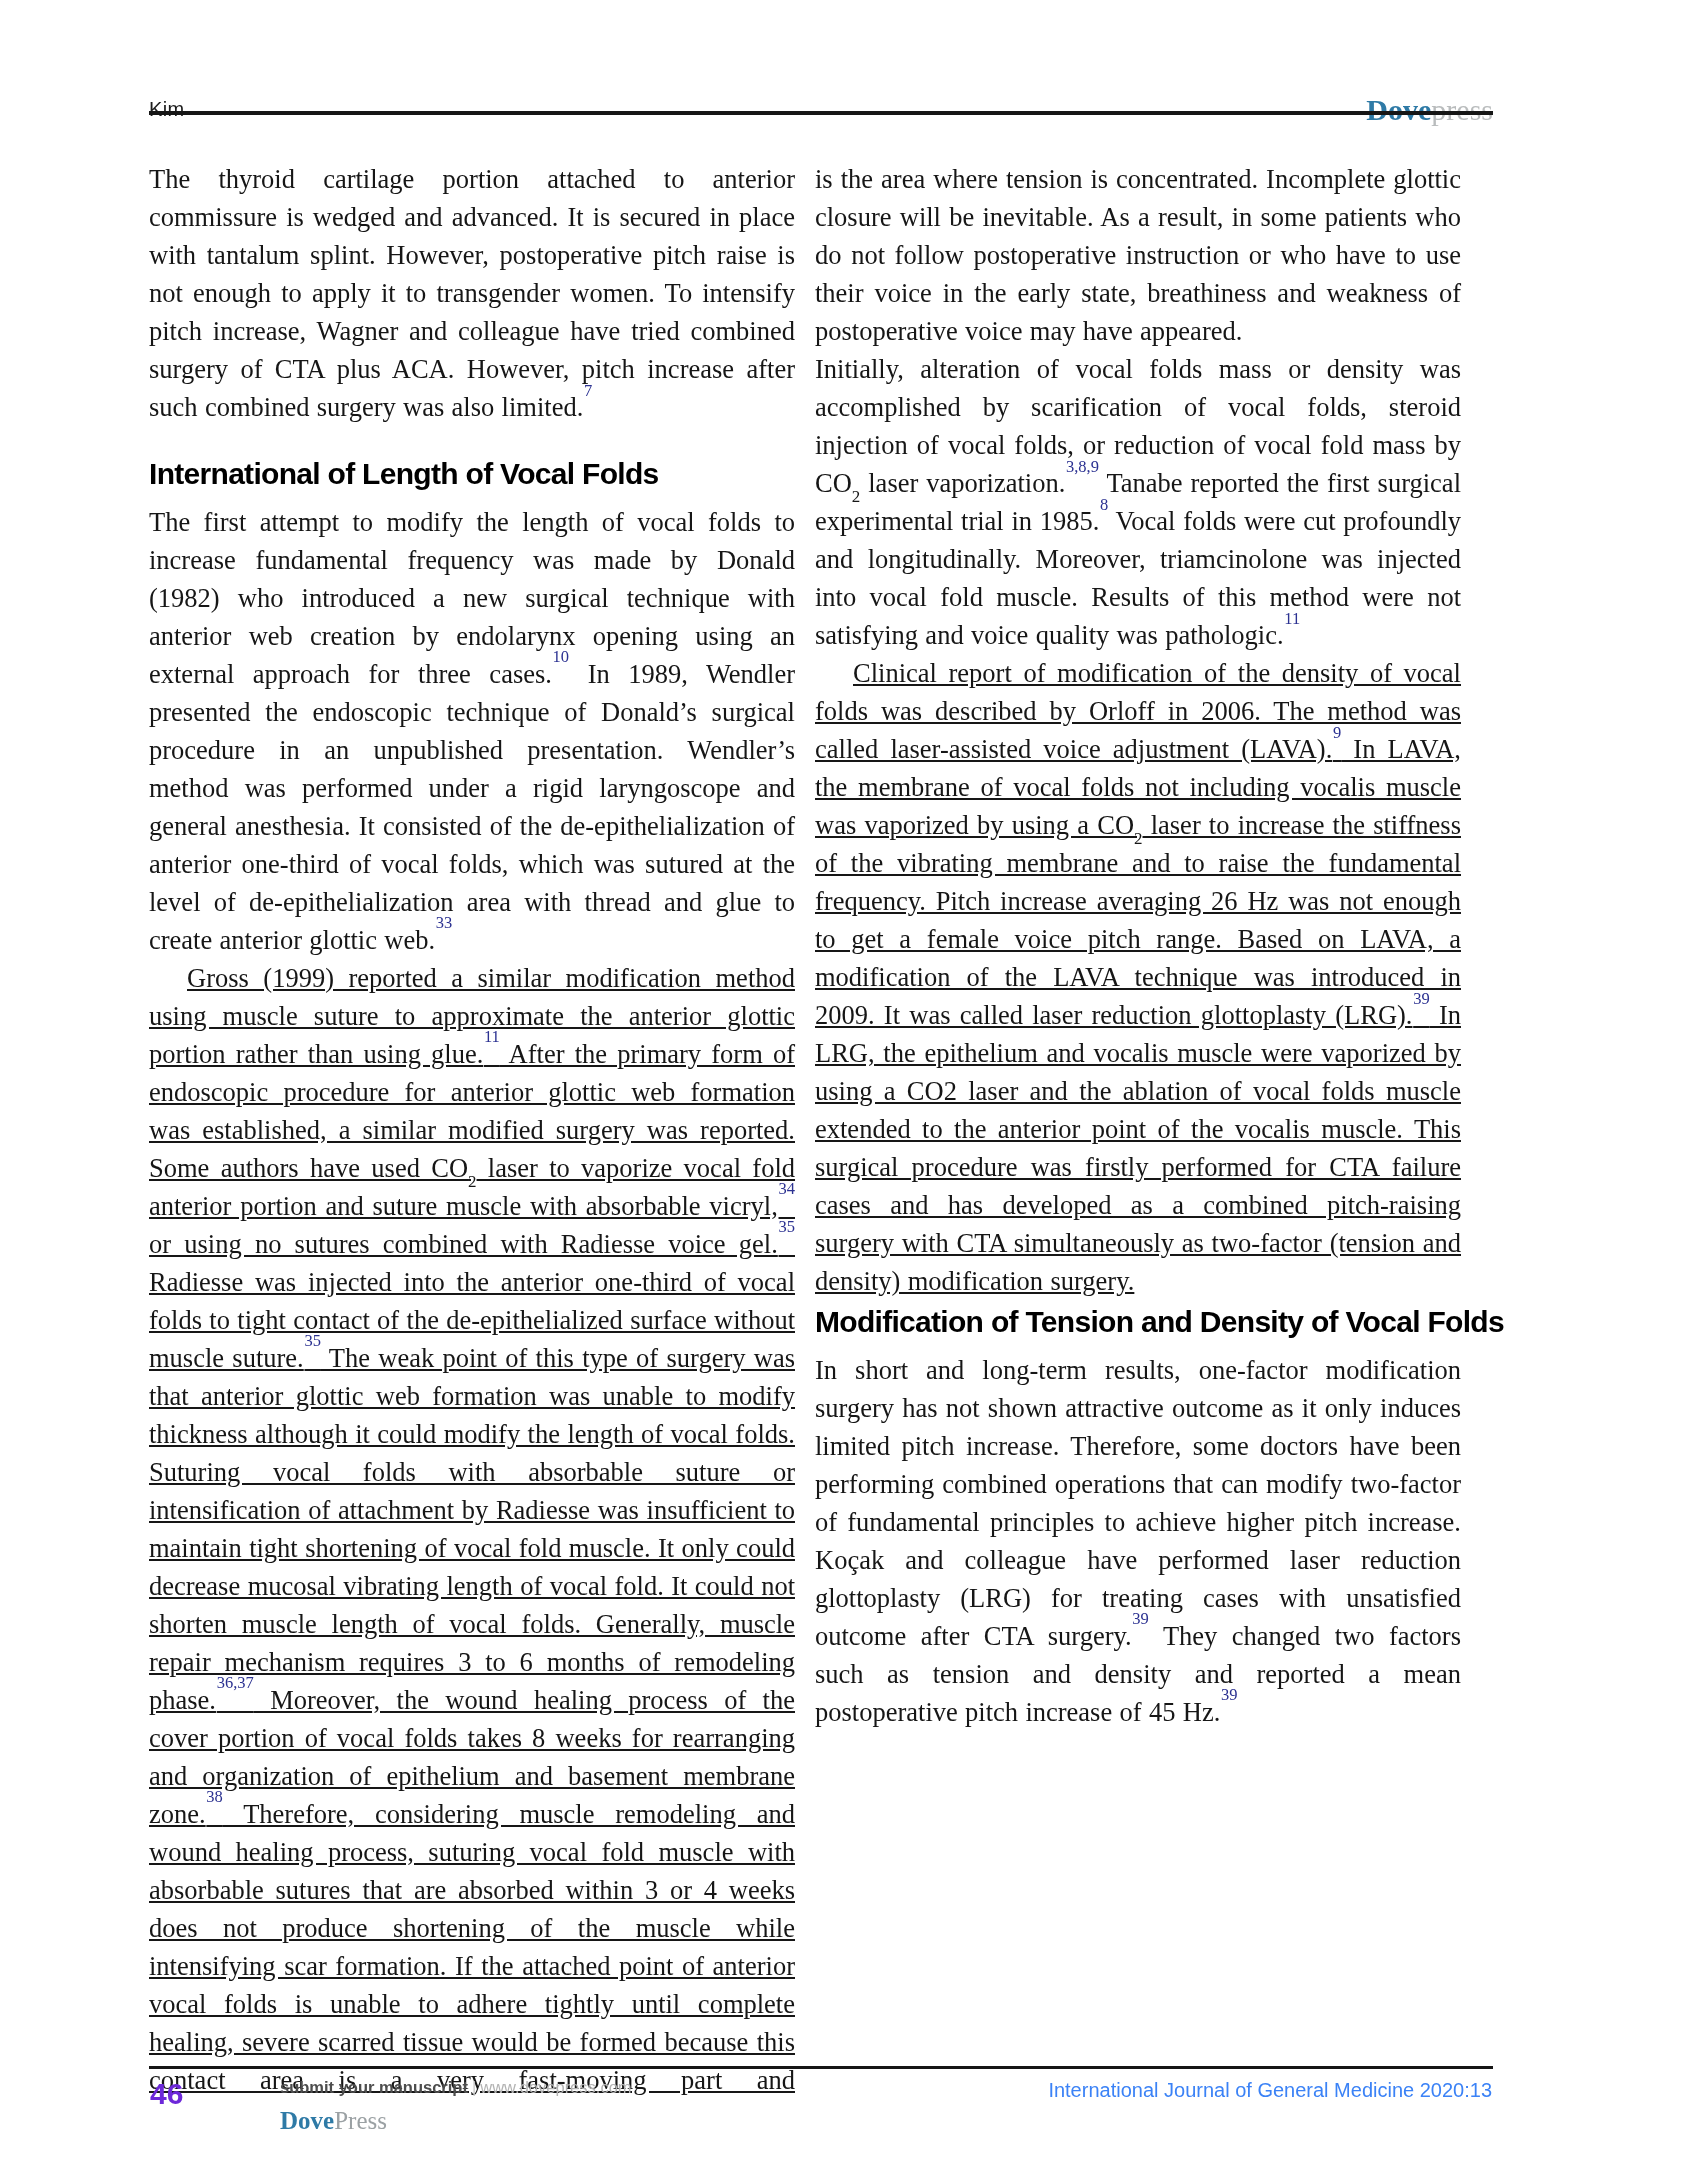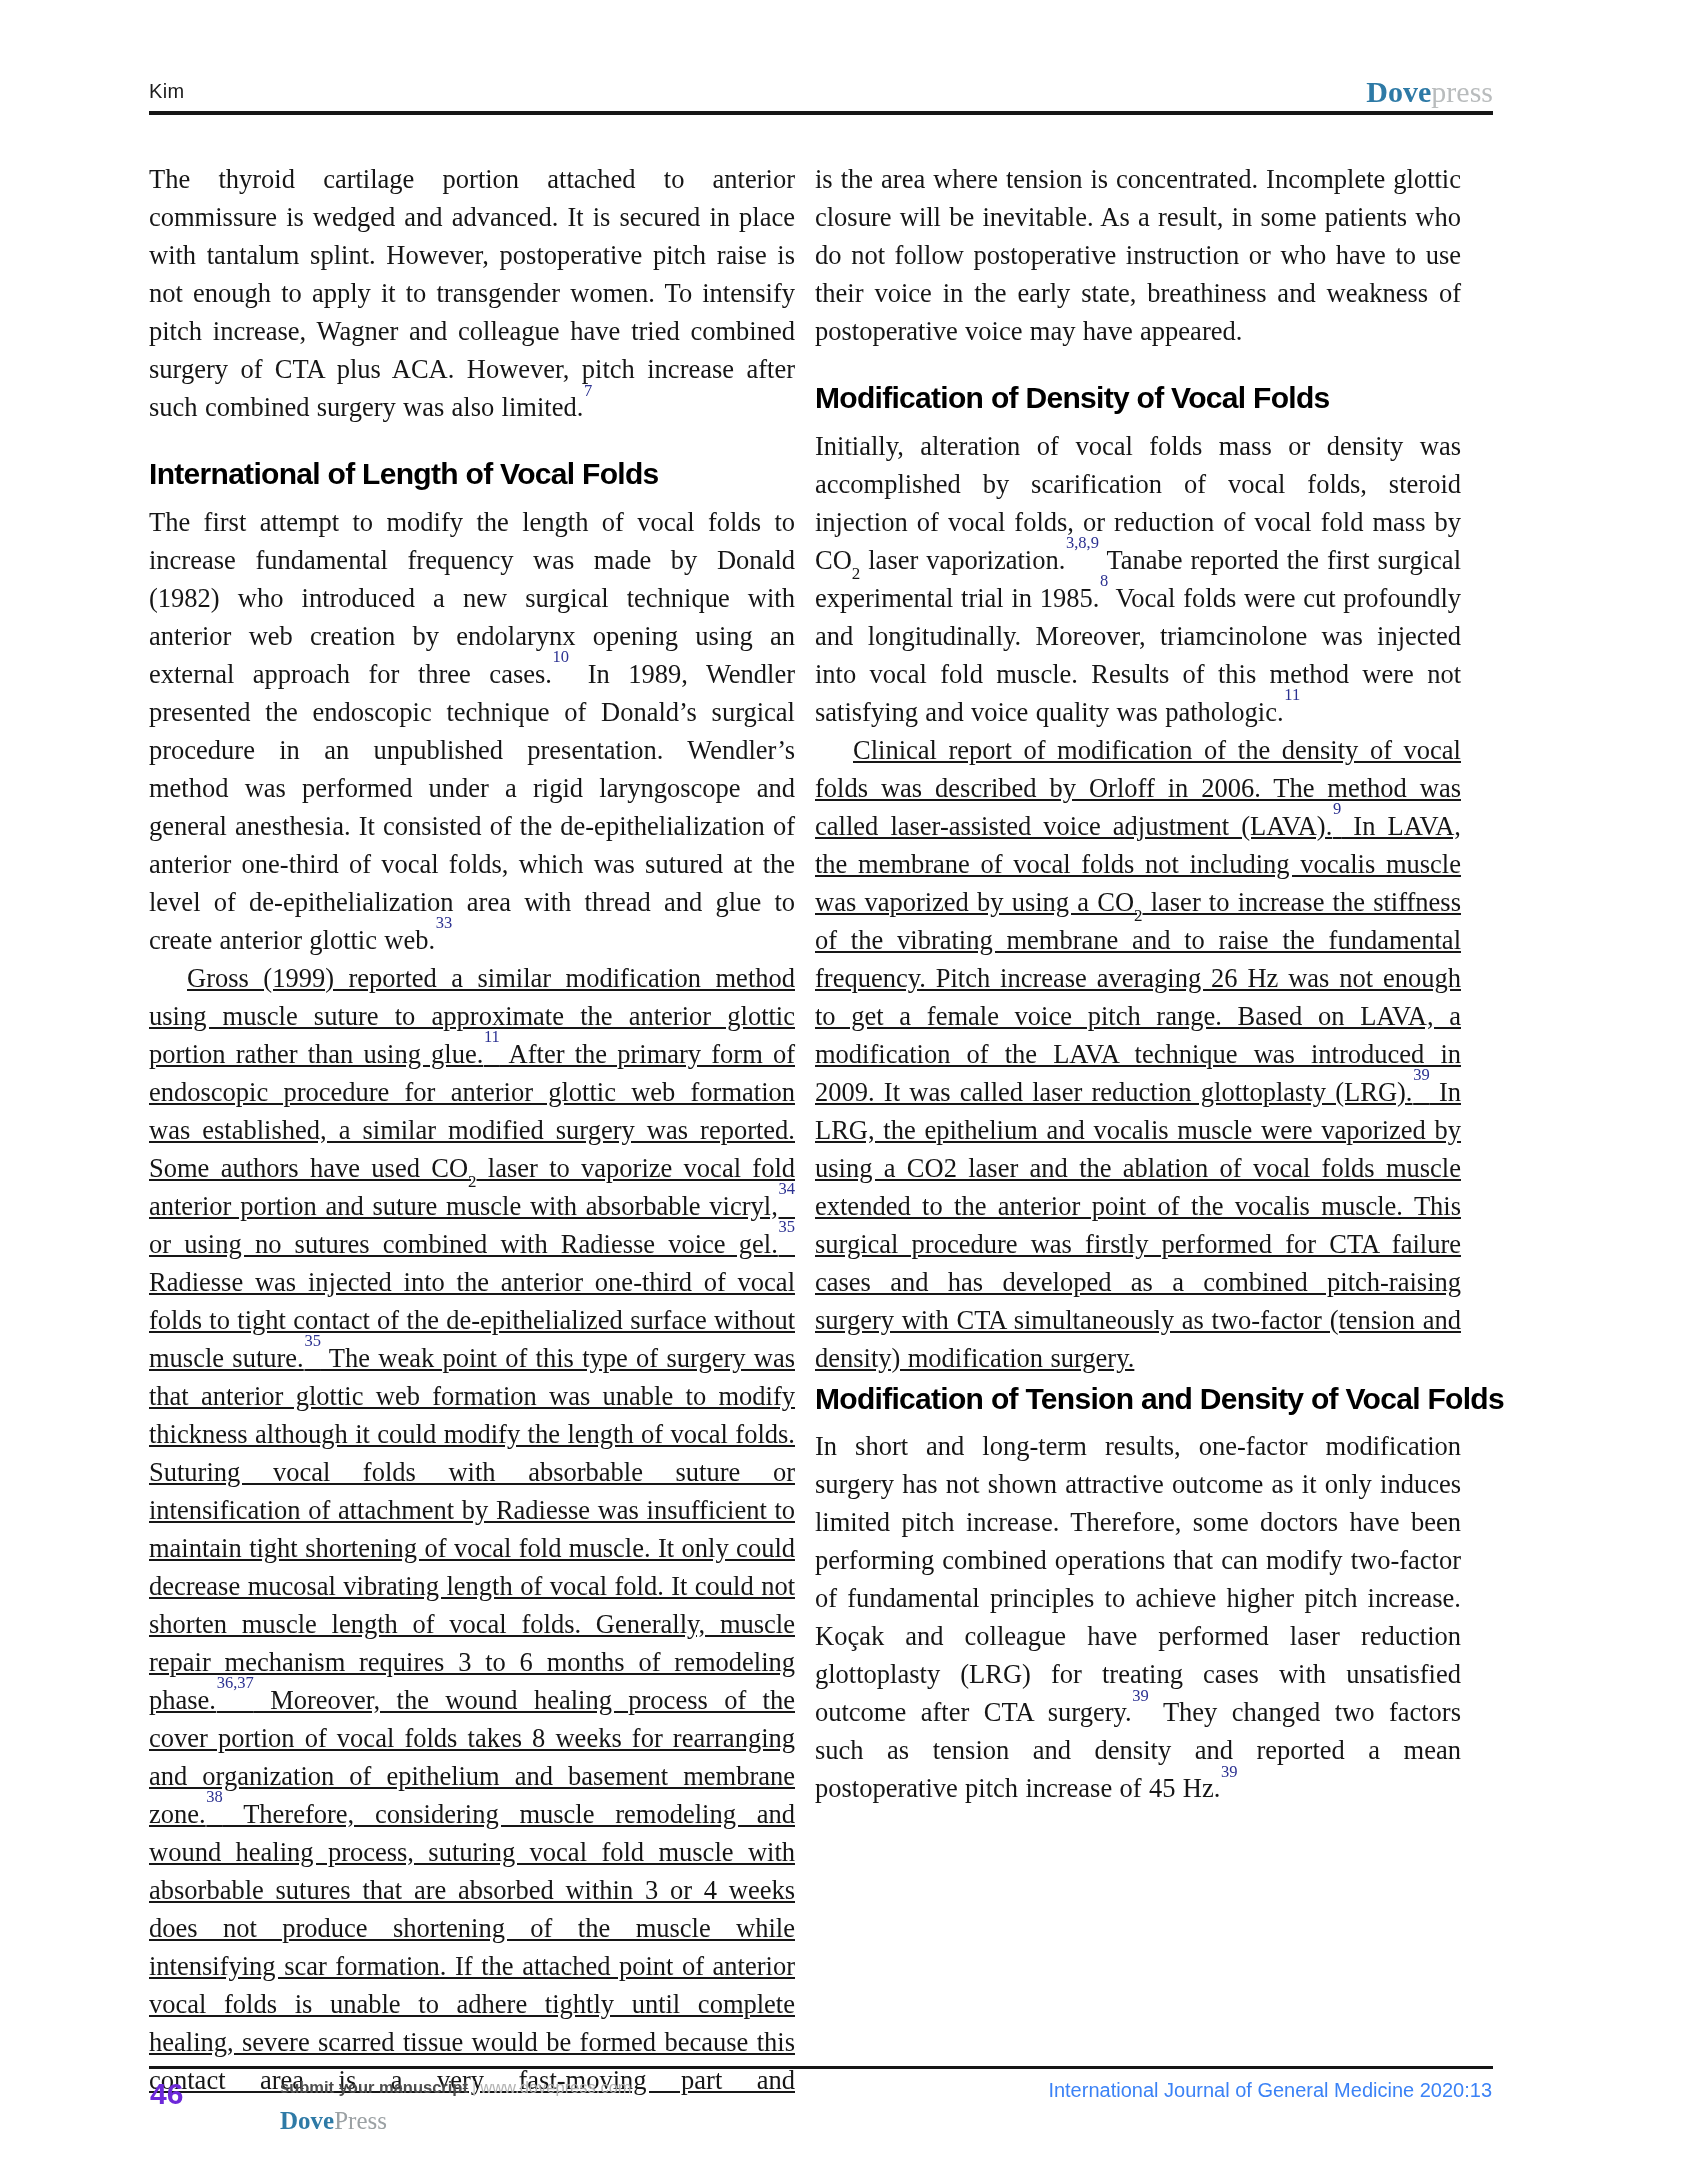--- a/index.html
+++ b/index.html
@@ -2,21 +2,21 @@
 <html style="font-size:10.6px"><head>
 <meta charset="utf-8">
 <style>
   html,body { margin:0; padding:0; background:#e8e8e8; }
   .page {
     position:relative; width:1687px; height:2183px; background:#ffffff;
     overflow:hidden; margin:0 auto;
     font-family:"Liberation Serif","DejaVu Serif",serif;
   }
   
-  .header { position:absolute; left:149px; top:70px; width:1344px; height:34px; }
+  .header { position:absolute; left:149px; top:88px; width:1344px; height:34px; }
   .author {
     position:absolute; left:0; bottom:1.3px;
     font-family:"Liberation Sans","DejaVu Sans",sans-serif;
     font-size:20px; color:#1c1c1c; letter-spacing:0.3px;
   }
   .logo { position:absolute; right:0; bottom:-2.6px; font-size:30px; line-height:30px; }
   .logo .dove  { color:#2e7aa6; font-weight:bold; }
   .logo .press { color:#b9bcbd; }
   .header-rule { position:absolute; left:149px; top:111px; width:1344px; height:4px; background:#161616; }
   
@@ -78,21 +78,20 @@
 
   <div class="content">
     <div class="col" id="col-left">
         <p class="para">The thyroid cartilage portion attached to anterior commissure is wedged and advanced. It is secured in place with tantalum splint. However, postoperative pitch raise is not enough to apply it to transgender women. To intensify pitch increase, Wagner and colleague have tried combined surgery of CTA plus ACA. However, pitch increase after such combined surgery was also limited.<sup class="ref">7</sup></p>
         <h2 class="h2">International of Length of Vocal Folds</h2>
         <p class="para">The first attempt to modify the length of vocal folds to increase fundamental frequency was made by Donald (1982) who introduced a new surgical technique with anterior web creation by endolarynx opening using an external approach for three cases.<sup class="ref">10</sup> In 1989, Wendler presented the endoscopic technique of Donald’s surgical procedure in an unpublished presentation. Wendler’s method was performed under a rigid laryngoscope and general anesthesia. It consisted of the de-epithelialization of anterior one-third of vocal folds, which was sutured at the level of de-epithelialization area with thread and glue to create anterior glottic web.<sup class="ref">33</sup></p>
         <p class="para indent flush-last">Gross (1999) reported a similar modification method using muscle suture to approximate the anterior glottic portion rather than using glue.<sup class="ref">11</sup> After the primary form of endoscopic procedure for anterior glottic web formation was established, a similar modified surgery was reported. Some authors have used CO<sub class="chem">2</sub> laser to vaporize vocal fold anterior portion and suture muscle with absorbable vicryl,<sup class="ref">34</sup> or using no sutures combined with Radiesse voice gel.<sup class="ref">35</sup> Radiesse was injected into the anterior one-third of vocal folds to tight contact of the de-epithelialized surface without muscle suture.<sup class="ref">35</sup> The weak point of this type of surgery was that anterior glottic web formation was unable to modify thickness although it could modify the length of vocal folds. Suturing vocal folds with absorbable suture or intensification of attachment by Radiesse was insufficient to maintain tight shortening of vocal fold muscle. It only could decrease mucosal vibrating length of vocal fold. It could not shorten muscle length of vocal folds. Generally, muscle repair mechanism requires 3 to 6 months of remodeling phase.<sup class="ref">36,37</sup> Moreover, the wound healing process of the cover portion of vocal folds takes 8 weeks for rearranging and organization of epithelium and basement membrane zone.<sup class="ref">38</sup> Therefore, considering muscle remodeling and wound healing process, suturing vocal fold muscle with absorbable sutures that are absorbed within 3 or 4 weeks does not produce shortening of the muscle while intensifying scar formation. If the attached point of anterior vocal folds is unable to adhere tightly until complete healing, severe scarred tissue would be formed because this contact area is a very fast-moving part and</p>
       </div>
     <div class="col" id="col-right">
         <p class="para">is the area where tension is concentrated. Incomplete glottic closure will be inevitable. As a result, in some patients who do not follow postoperative instruction or who have to use their voice in the early state, breathiness and weakness of postoperative voice may have appeared.</p>
-        <h2 class="h2">Modification of Density of Vocal Folds</h2>
         <p class="para">Initially, alteration of vocal folds mass or density was accomplished by scarification of vocal folds, steroid injection of vocal folds, or reduction of vocal fold mass by CO<sub class="chem">2</sub> laser vaporization.<sup class="ref">3,8,9</sup> Tanabe reported the first surgical experimental trial in 1985.<sup class="ref">8</sup> Vocal folds were cut profoundly and longitudinally. Moreover, triamcinolone was injected into vocal fold muscle. Results of this method were not satisfying and voice quality was pathologic.<sup class="ref">11</sup></p>
         <p class="para indent">Clinical report of modification of the density of vocal folds was described by Orloff in 2006. The method was called laser-assisted voice adjustment (LAVA).<sup class="ref">9</sup> In LAVA, the membrane of vocal folds not including vocalis muscle was vaporized by using a CO<sub class="chem">2</sub> laser to increase the stiffness of the vibrating membrane and to raise the fundamental frequency. Pitch increase averaging 26 Hz was not enough to get a female voice pitch range. Based on LAVA, a modification of the LAVA technique was introduced in 2009. It was called laser reduction glottoplasty (LRG).<sup class="ref">39</sup> In LRG, the epithelium and vocalis muscle were vaporized by using a CO2 laser and the ablation of vocal folds muscle extended to the anterior point of the vocalis muscle. This surgical procedure was firstly performed for CTA failure cases and has developed as a combined pitch-raising surgery with CTA simultaneously as two-factor (tension and density) modification surgery.</p>
         <h2 class="h2 sub">Modification of Tension and Density of Vocal Folds</h2>
         <p class="para">In short and long-term results, one-factor modification surgery has not shown attractive outcome as it only induces limited pitch increase. Therefore, some doctors have been performing combined operations that can modify two-factor of fundamental principles to achieve higher pitch increase. Koçak and colleague have performed laser reduction glottoplasty (LRG) for treating cases with unsatisfied outcome after CTA surgery.<sup class="ref">39</sup> They changed two factors such as tension and density and reported a mean postoperative pitch increase of 45 Hz.<sup class="ref">39</sup></p>
       </div>
   </div>
 
   <div class="footer-rule"></div>
   <div class="page-num">46</div>
   <div class="footer-left">

